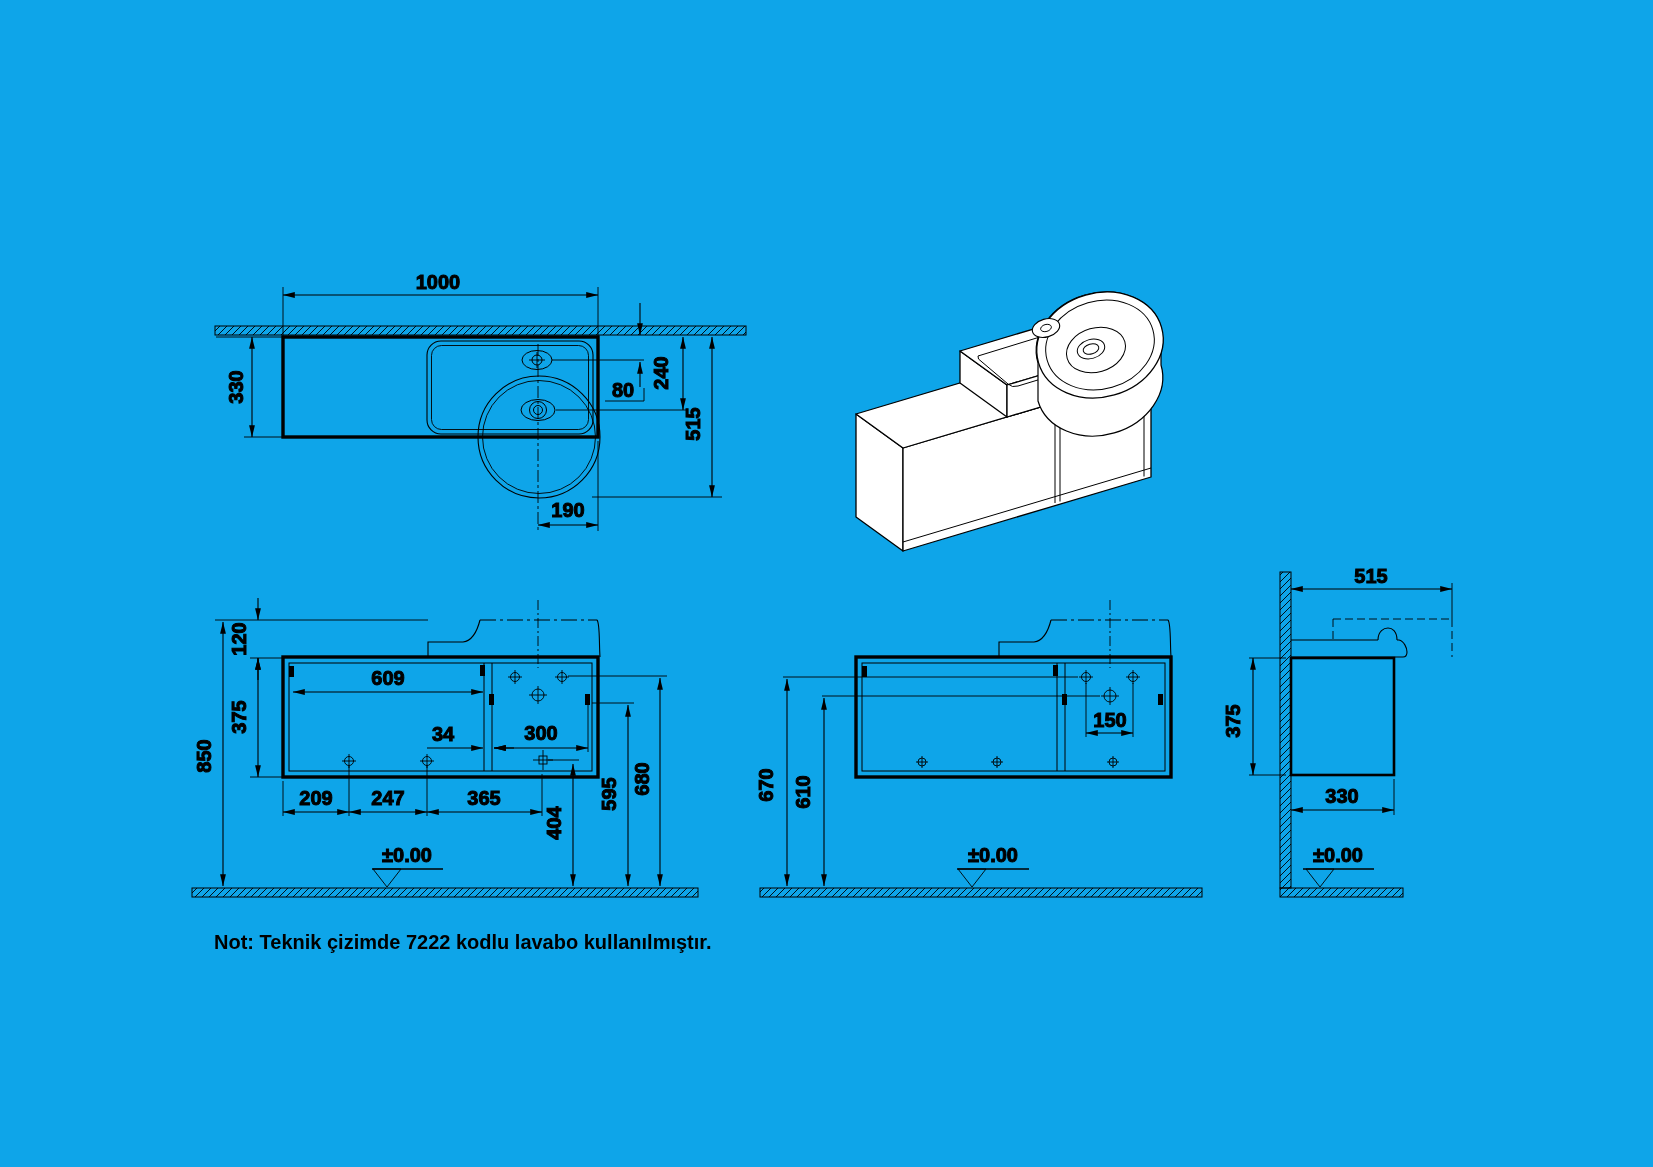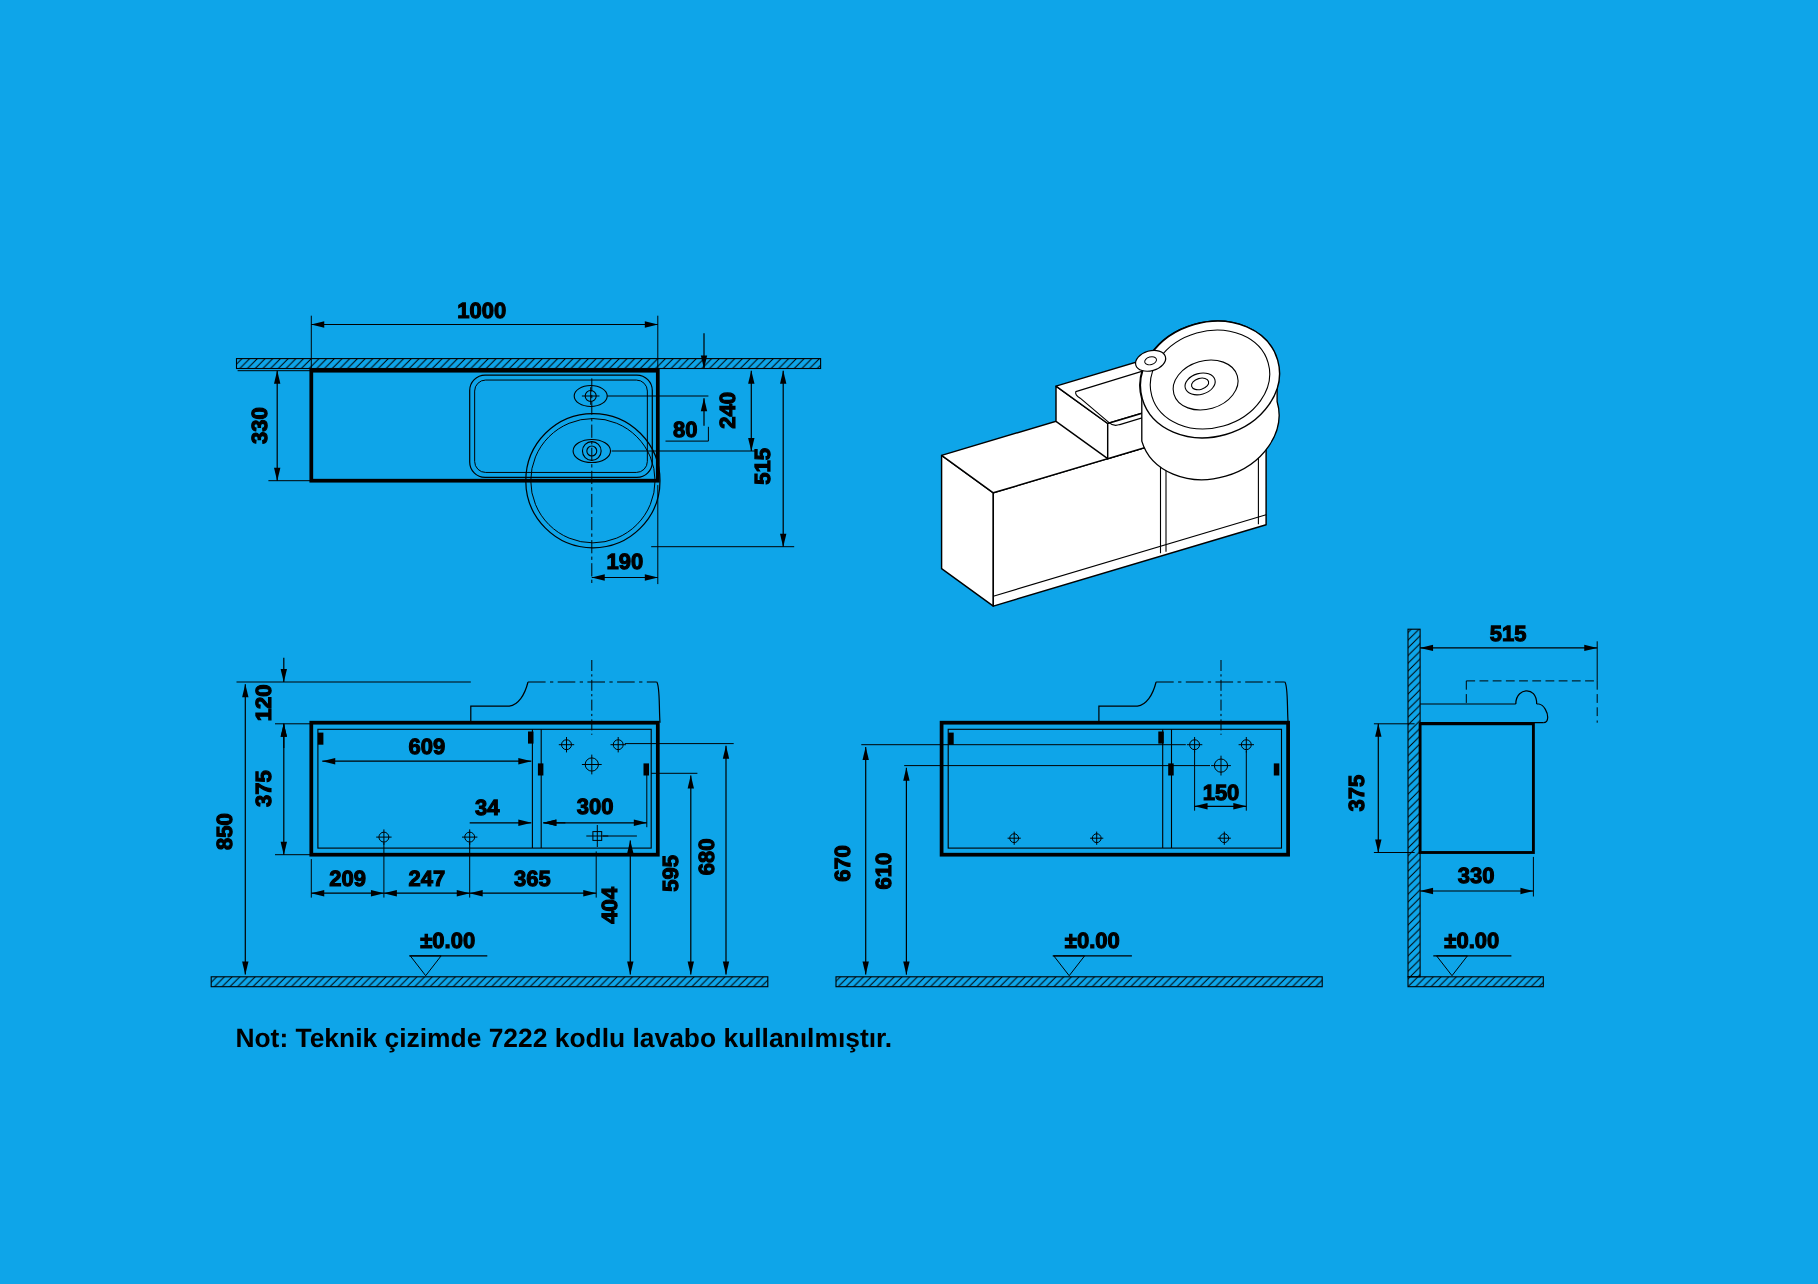--- a/index.html
+++ b/index.html
@@ -1,20 +1,20 @@
 <!DOCTYPE html>
 <html><head>
 <meta charset="utf-8">
 <style>
   html,body{margin:0;padding:0;background:#fff;}
   #canvas{position:relative;width:1653px;height:1167px;background:#0ea5e9;overflow:hidden;
           font-family:"Liberation Sans", sans-serif;}
   svg{position:absolute;left:0;top:0;}
   .dimtxt{font-family:"Liberation Sans", sans-serif;font-size:20px;font-weight:bold;fill:#000;}
-  .notetxt{position:absolute;left:214px;top:931px;font-size:24px;font-weight:bold;color:#000;
+  .notetxt{position:absolute;left:214px;top:931px;font-size:20px;font-weight:bold;color:#000;
            font-family:"Liberation Sans", sans-serif;white-space:nowrap;}
 </style>
 </head>
 <body>
 
 <div id="canvas">
 <svg width="1653" height="1167" viewBox="0 0 1653 1167">
   <defs>
     <pattern id="hatch" width="7" height="7" patternUnits="userSpaceOnUse">
       <path d="M0,7 L7,0 M-1.75,1.75 L1.75,-1.75 M5.25,8.75 L8.75,5.25" stroke="#000" stroke-width="0.9" fill="none"></path>

